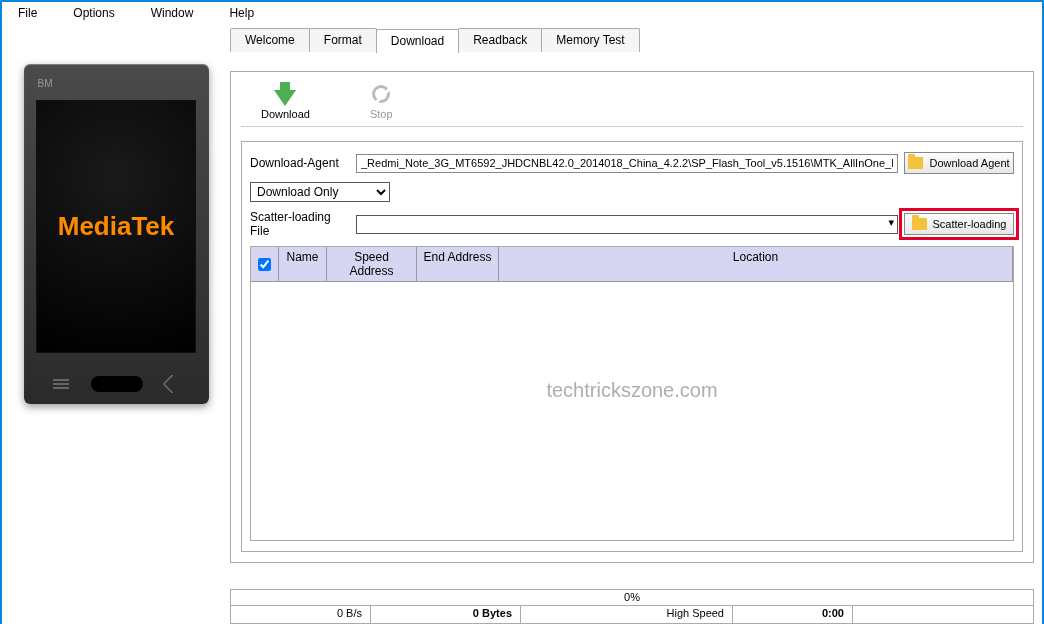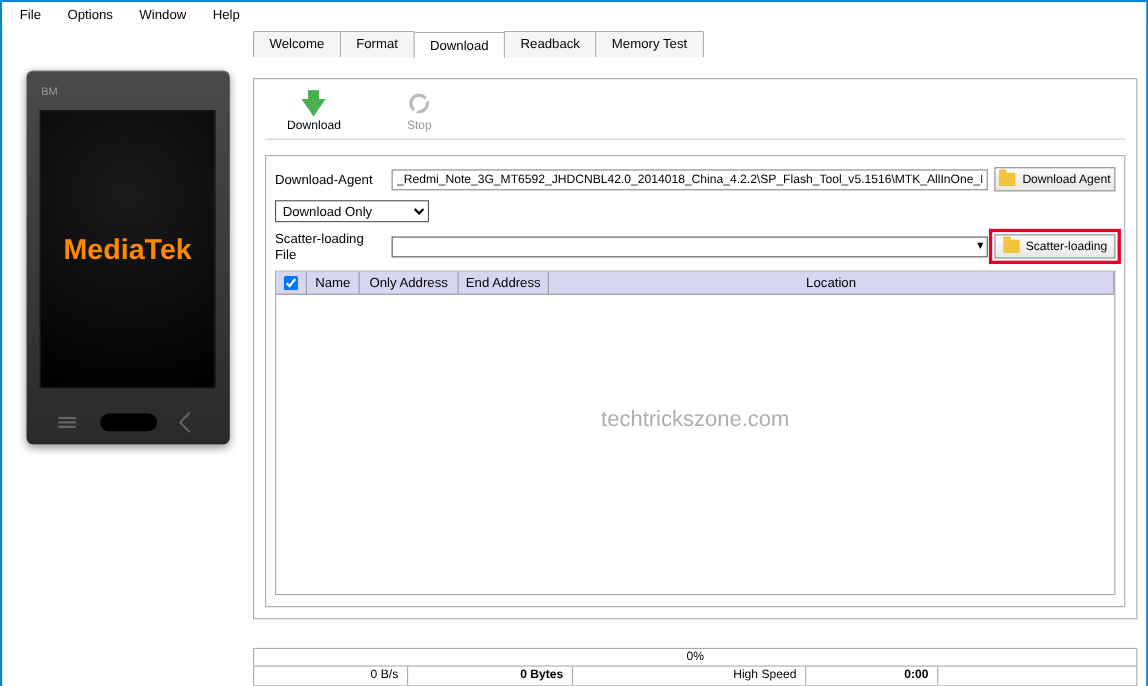--- a/index.html
+++ b/index.html
@@ -9,21 +9,21 @@
       background: #fff;
       width: 1044px;
       height: 624px;
       overflow: hidden;
       border-top: 2px solid #0a84d8;
       border-left: 2px solid #0a84d8;
       border-right: 2px solid #0a84d8;
     }
     .menu-bar {
       display: flex;
-      gap: 0;
+      gap: 12px;
       padding: 2px 4px;
       background: #fff;
     }
     .menu-bar span {
       padding: 2px 12px;
       cursor: default;
     }
     .main-layout {
       display: flex;
       height: calc(100% - 22px);
@@ -390,21 +390,21 @@
             </div>
           </div>
         </div>
 
         <div class="table-wrap">
           <div class="thead">
             <div class="col-chk">
                 <input type="checkbox" checked="" style="">
               </div>
             <div class="col-name">Name</div>
-            <div class="col-begin">Only Address</div>
+            <div class="col-begin">Speed Address</div>
             <div class="col-end">End Address</div>
             <div class="col-loc">Location</div>
           </div>
           <div class="table-body">
             <div class="watermark">techtrickszone.com</div>
           </div>
         </div>
       </div>
     </div>
 

